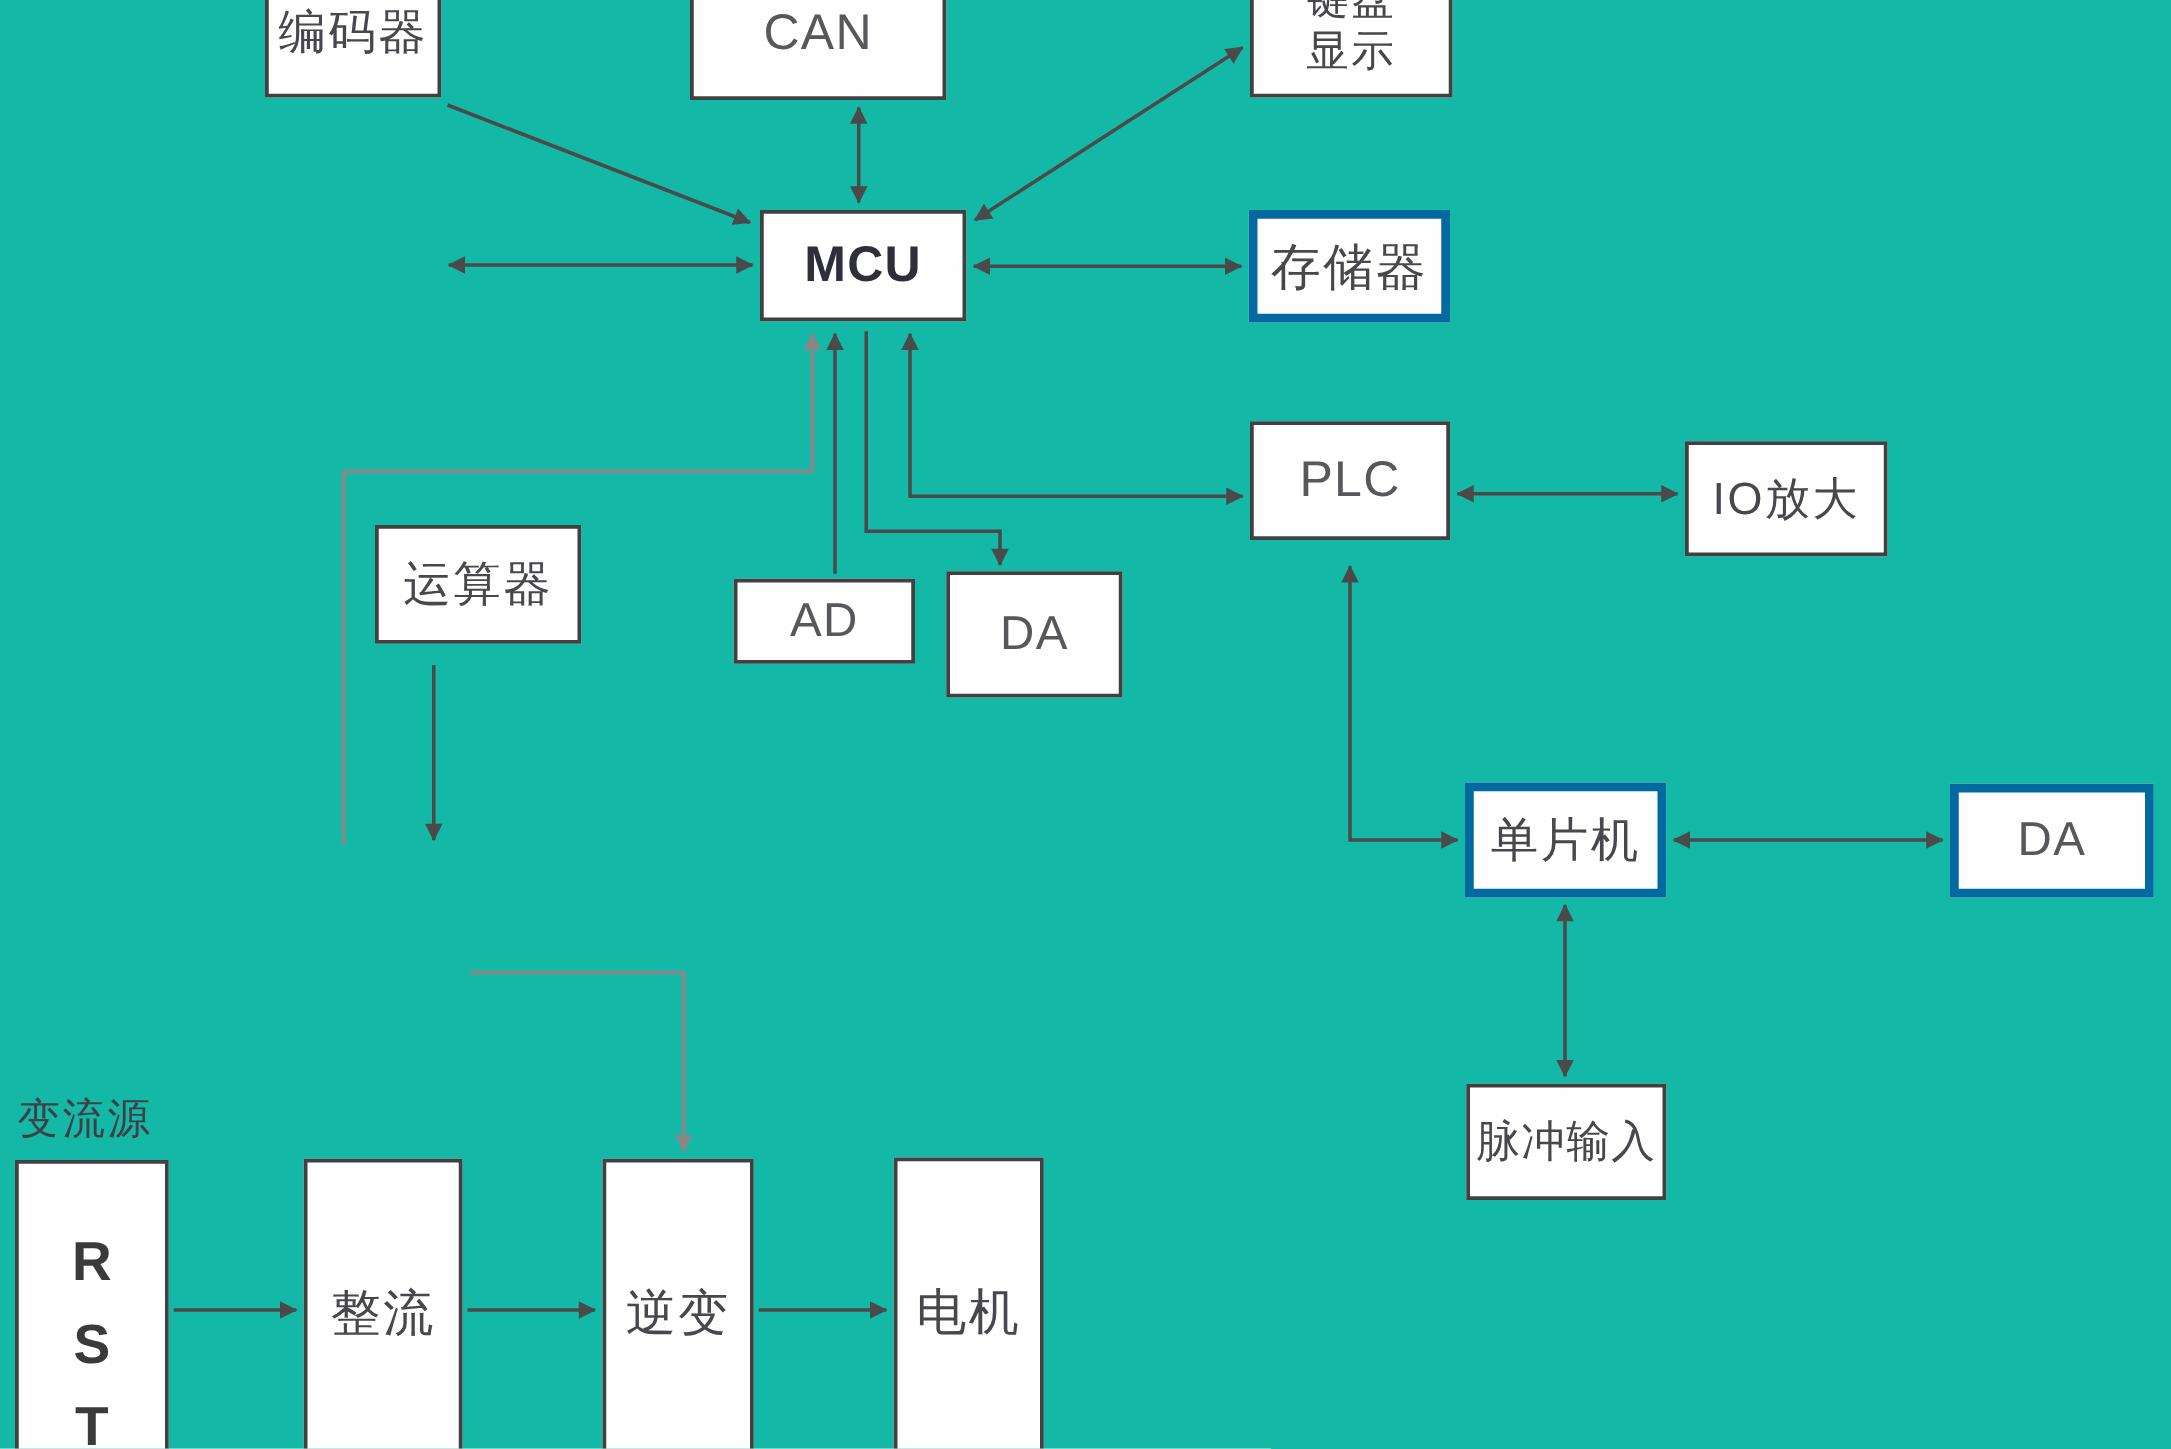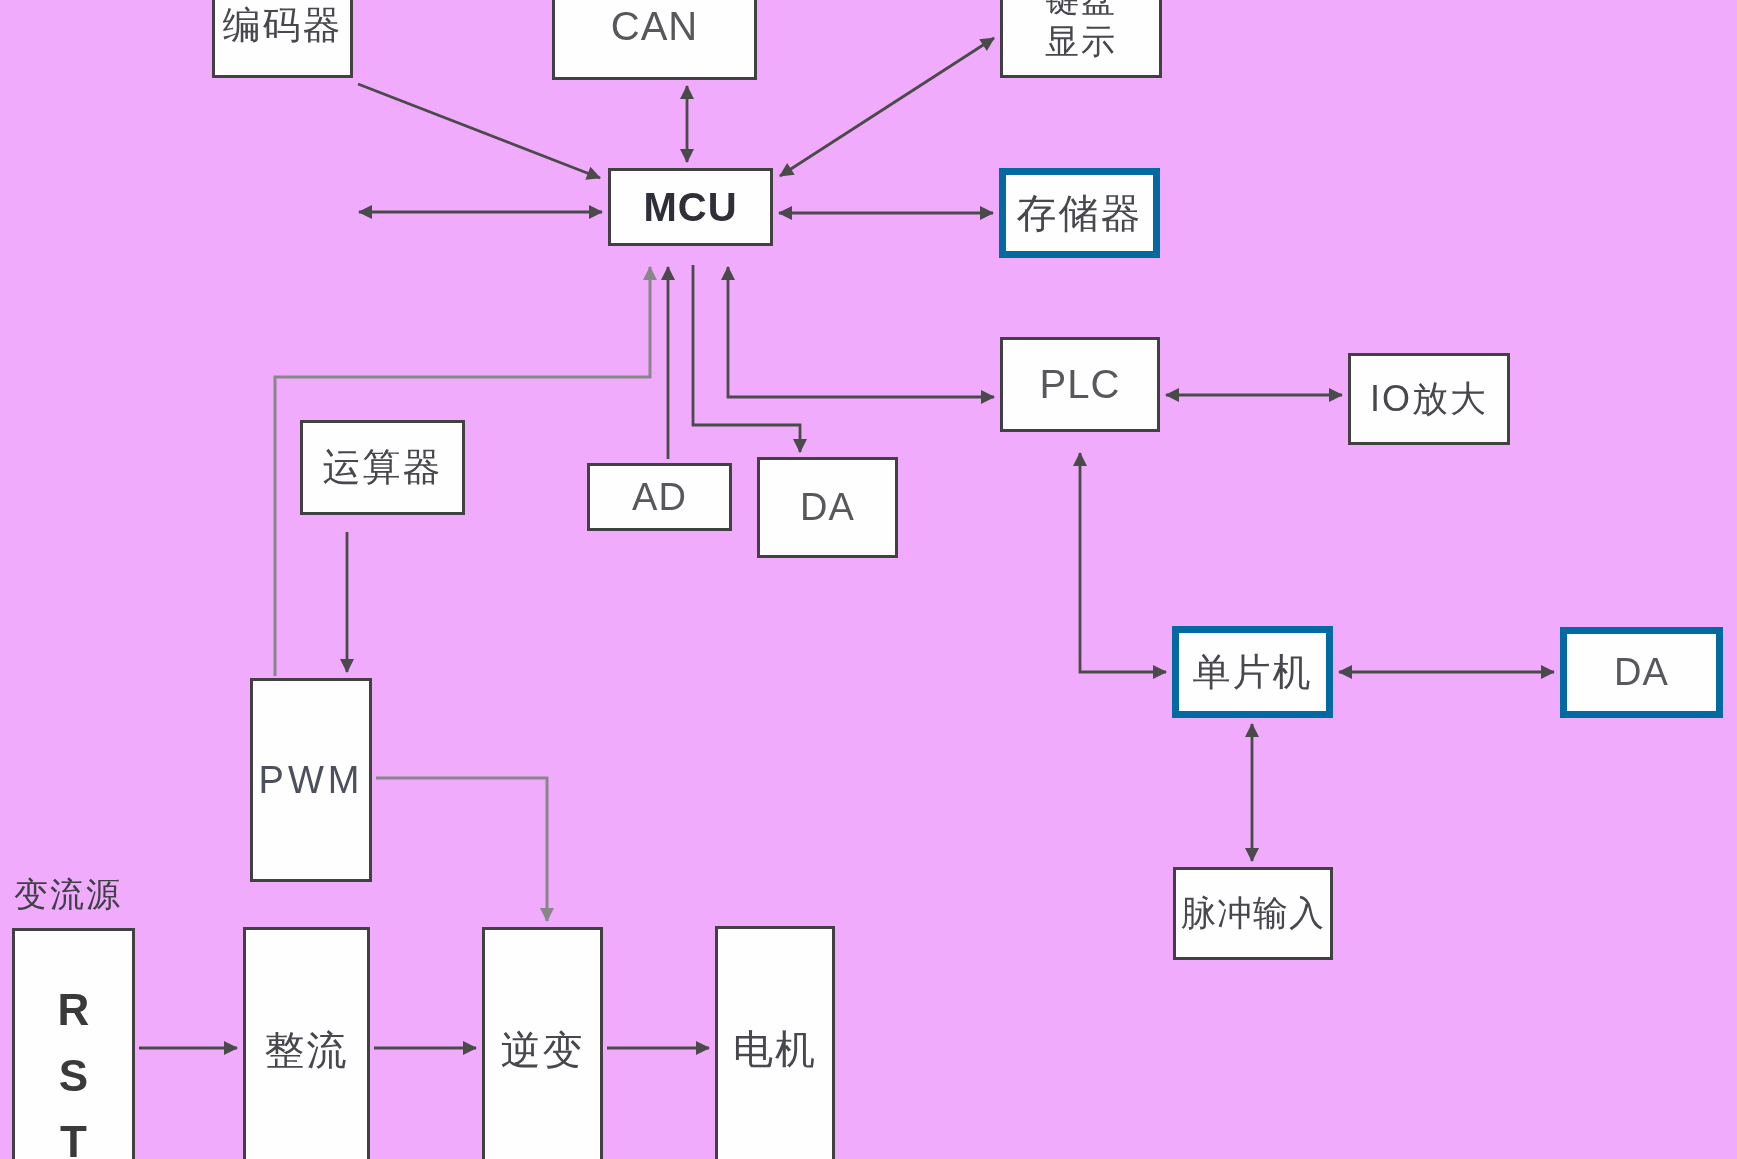--- a/index.html
+++ b/index.html
@@ -1,19 +1,19 @@
 <!DOCTYPE html>
 <html><head>
 <meta charset="utf-8">
 <style>
   html,body{margin:0;padding:0;background:#ffffff;}
   #stage{
     position:relative;
     width:1737px;height:1159px;
-    background:#f0abfc;
+    background:#14b8a6;
     overflow:hidden;
     font-family:"Liberation Sans","DejaVu Sans",sans-serif;
   }
   #wires{position:absolute;left:0;top:0;z-index:1;}
   .edge{fill:none;stroke:#4a4a4a;stroke-width:2.8;}
   .edge.light{stroke:#878787;stroke-width:3;}
   .node{
     position:absolute;z-index:2;
     background:#fefefe;
     border:3px solid #414141;
@@ -91,21 +91,21 @@
   <div class="node" style="left:552px;top:-28px;width:205px;height:108px;">
     <span class="latin">CAN</span>
   </div>
 
   <div class="node twoline" style="left:1000px;top:-38px;width:162px;height:116px;">
     <span class="cjk" style="font-size:34px;">键盘</span>
     <span class="cjk" style="font-size:34px;">显示</span>
   </div>
 
 
-  <div class="node" style="left:608px;top:168px;width:165px;height:78px;">
+  <div class="node" style="left:608px;top:168px;width:165px;height:89px;">
     <span class="latin bold">MCU</span>
   </div>
 
   <div class="node graybrd" style="left:999px;top:168px;width:161px;height:90px;">
     <span class="cjk">存储器</span>
   </div>
 
   <div class="node" style="left:1000px;top:337px;width:160px;height:95px;">
     <span class="latin">PLC</span>
   </div>
@@ -131,23 +131,20 @@
   </div>
 
   <div class="node graybrd" style="left:1560px;top:627px;width:163px;height:91px;">
     <span class="latin" style="font-size:38px;">DA</span>
   </div>
 
   <div class="node" style="left:1173px;top:867px;width:160px;height:93px;">
     <span class="cjk" style="font-size:35px;letter-spacing:1px;">脉冲输入</span>
   </div>
 
-  <div class="node" style="left:250px;top:678px;width:122px;height:204px;">
-    <span class="latin" style="font-size:38px;color:#4b505c;letter-spacing:4px;">PWM</span>
-  </div>
 
   <div class="floating-label" style="left:14px;top:872px;">变流源</div>
 
   <div class="node stack" style="left:12px;top:928px;width:123px;height:245px;">
     <span>R</span>
     <span>S</span>
     <span>T</span>
   </div>
 
   <div class="node" style="left:243px;top:927px;width:127px;height:246px;">

